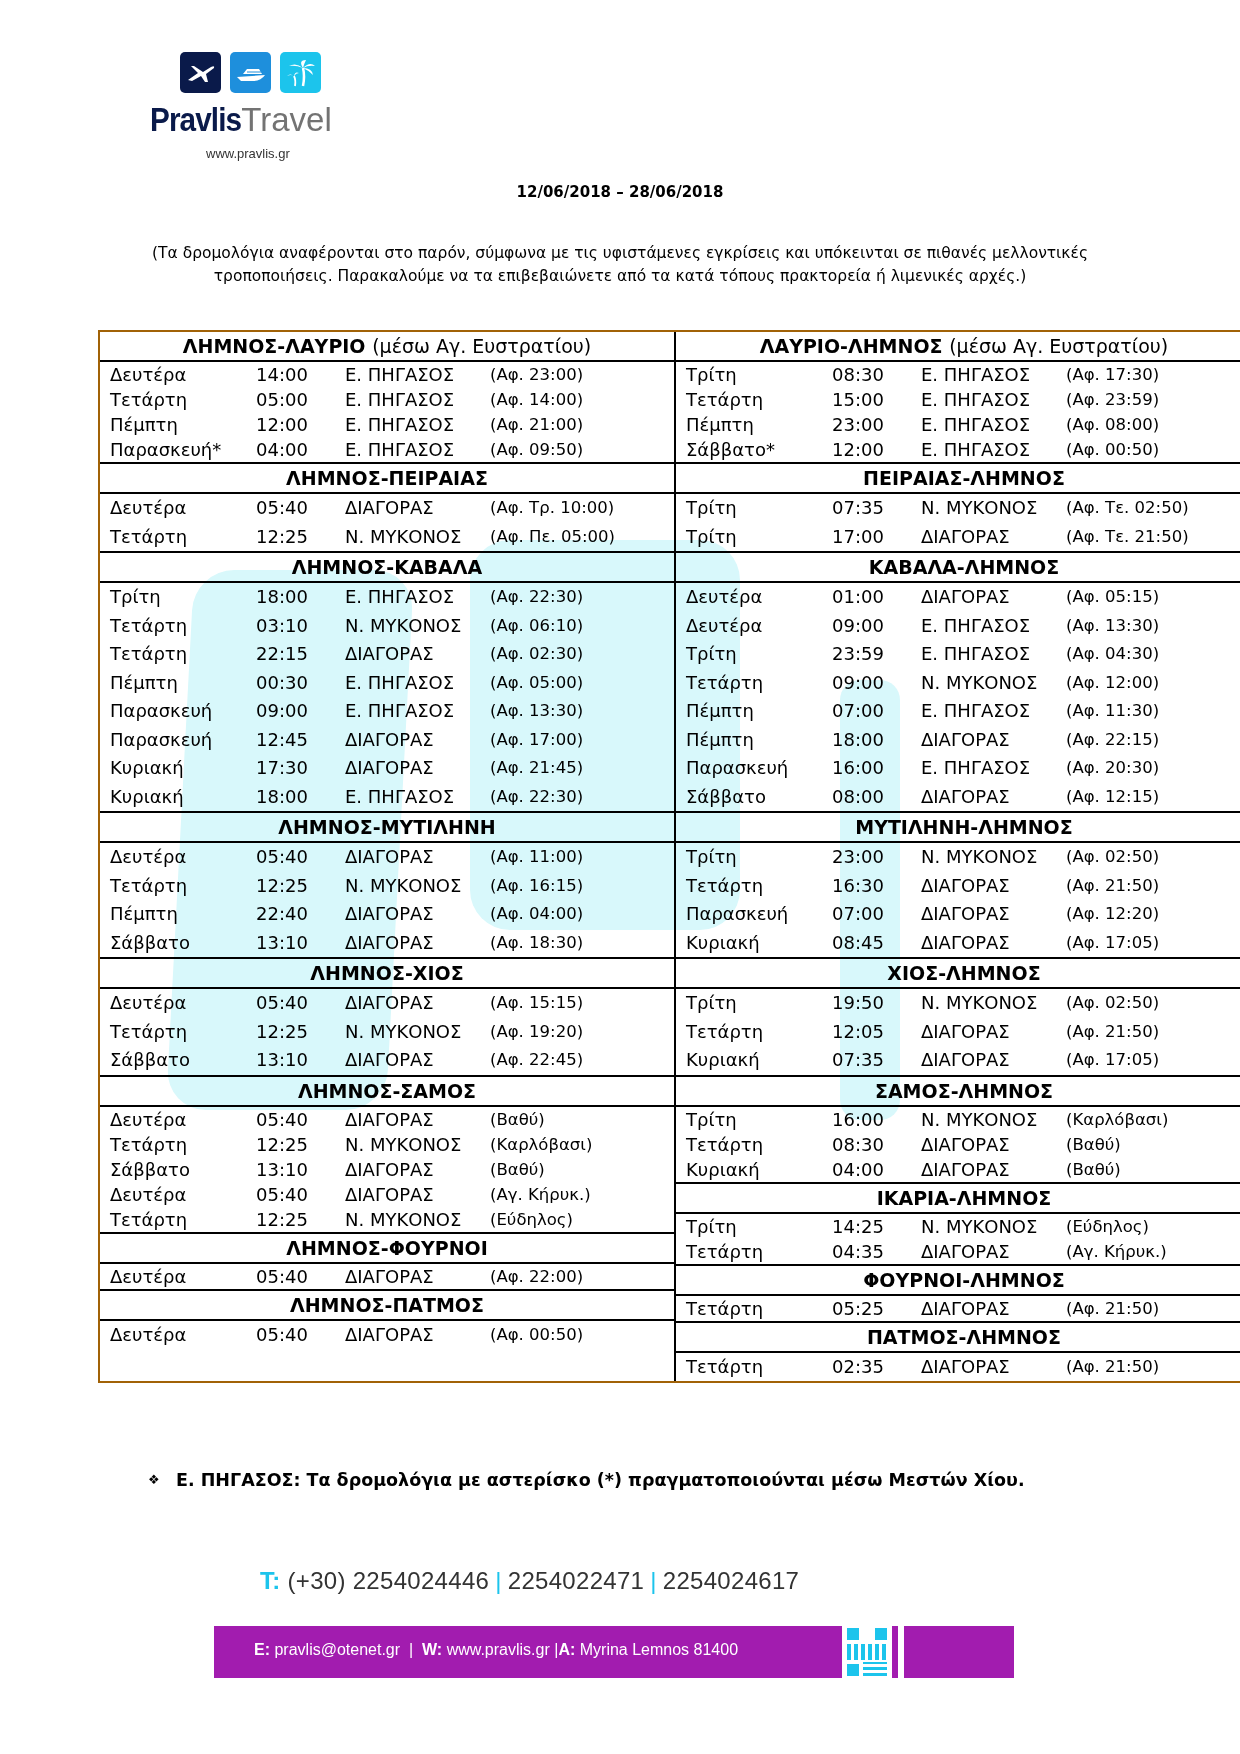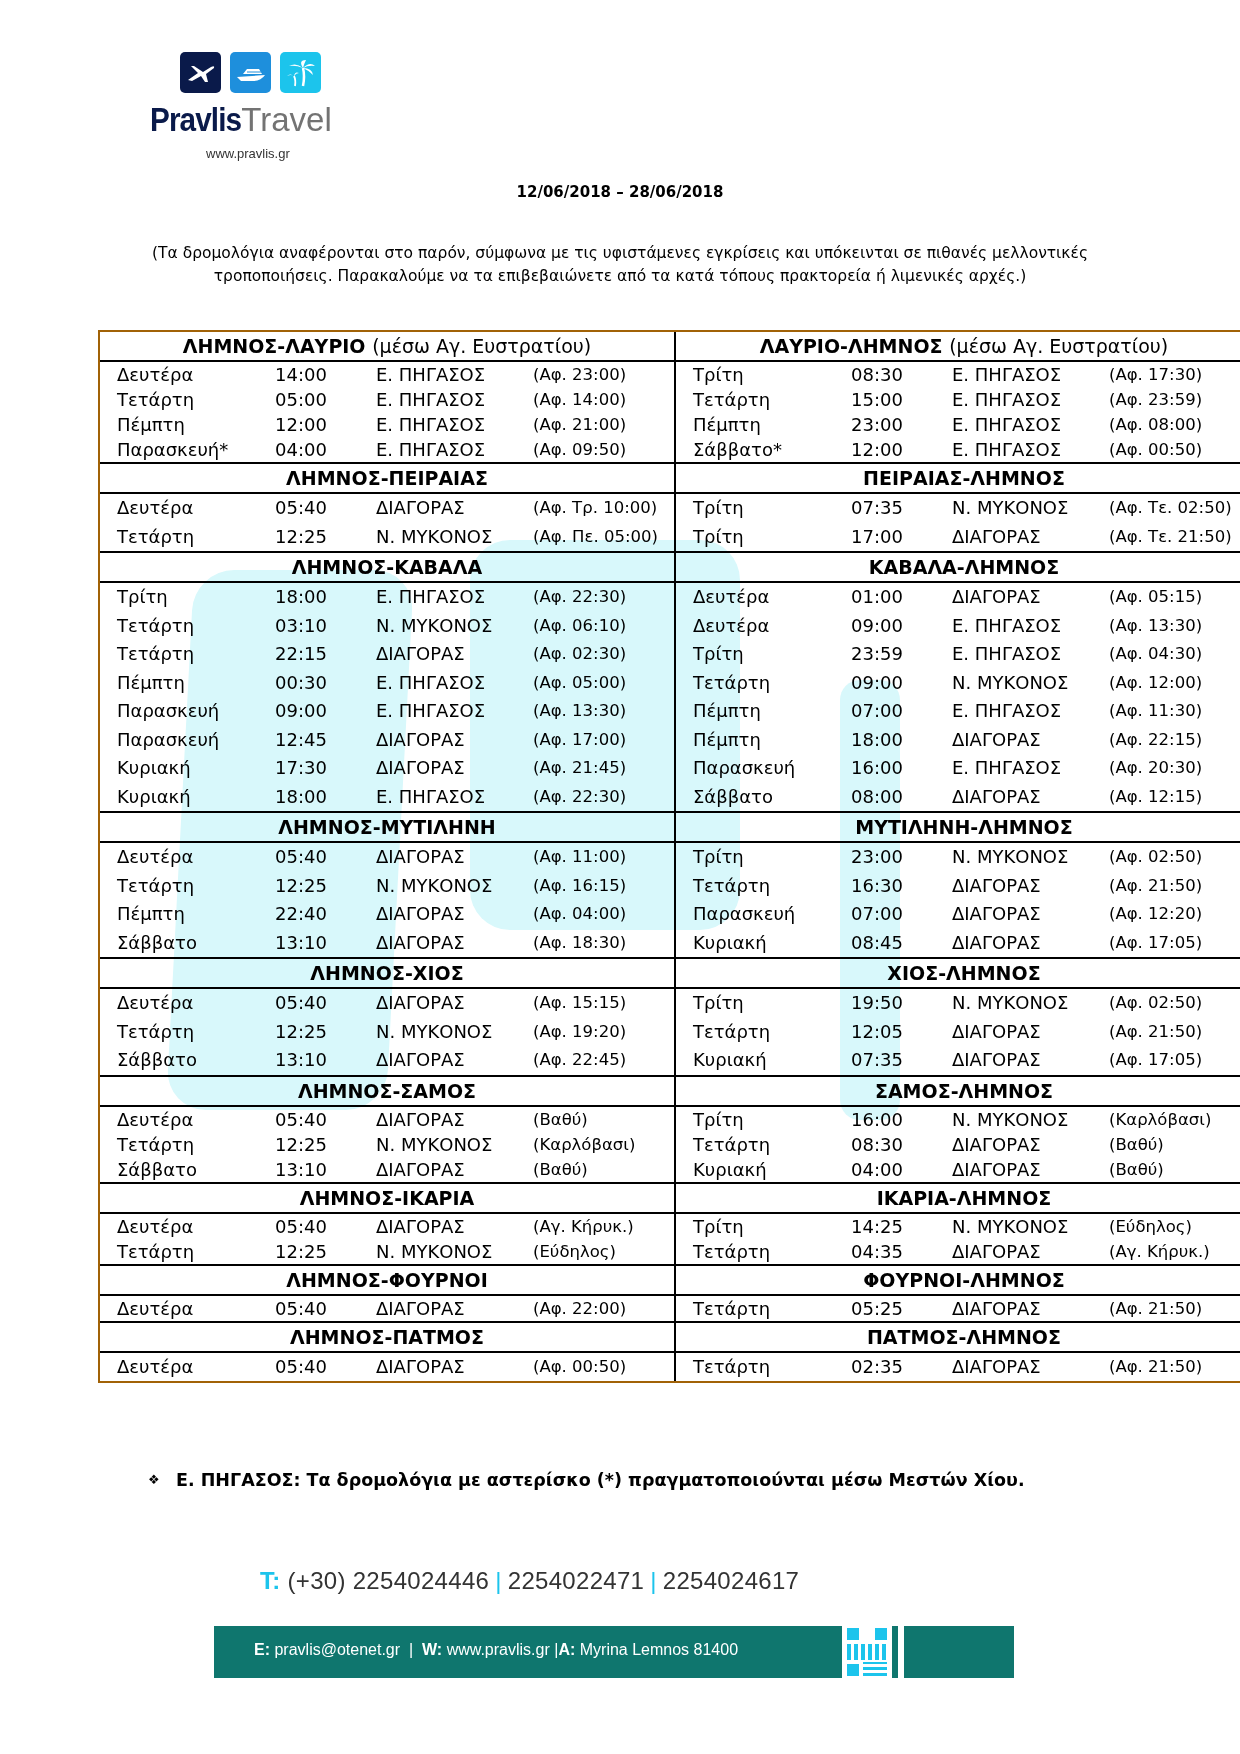--- a/index.html
+++ b/index.html
@@ -28,36 +28,36 @@
   .watermark { position: absolute; left: 180px; top: 540px; width: 890px; height: 600px; pointer-events: none; }
   .wm-shape { position: absolute; background: #d8f8fb; border-radius: 40px; }
 
   
   .schedule { position: absolute; left: 98px; top: 330px; width: 1156px; border: 2px solid #a16207; box-sizing: border-box; display: flex; }
   .col { width: 50%; box-sizing: border-box; }
   .col.left { border-right: 2px solid #000; }
   .route-head { text-align: center; font-size: 19px; font-weight: bold; border-bottom: 2px solid #000; line-height: 28px; height: 28px; }
   .route-head .via { font-weight: normal; }
   .route + .route .route-head { border-top: 2px solid #000; }
-  .row { display: flex; font-size: 18px; height: 25px; line-height: 25px; padding-left: 17px; white-space: nowrap; gap: 12px; }
+  .row { display: flex; font-size: 18px; height: 25px; line-height: 25px; padding-left: 10px; white-space: nowrap; }
   .row.tall { height: 28.5px; line-height: 28.5px; }
   .c-day { width: 146px; }
   .c-time { width: 89px; }
   .c-ship { width: 145px; }
   .c-note { font-size: 16.5px; }
 
   
   .footnote { position: absolute; left: 148px; top: 1470px; font-family: "DejaVu Sans", sans-serif; font-weight: bold; font-size: 17.5px; white-space: nowrap; }
   .footnote .bullet { display: inline-block; width: 28px; font-size: 13px; vertical-align: 2px; }
 
   
   .phone { position: absolute; left: 260px; top: 1567px; font-family: "Liberation Sans", sans-serif; font-size: 24px; color: #333; white-space: nowrap; letter-spacing: 0.3px; }
   .phone .t { color: #1cc4ec; font-weight: bold; }
   .phone .sep { color: #1cc4ec; padding: 0 6px; }
-  .footer-bar { position: absolute; left: 214px; top: 1626px; width: 800px; height: 52px; background: #0f766e; }
+  .footer-bar { position: absolute; left: 214px; top: 1626px; width: 800px; height: 52px; background: #a21caf; }
   .footer-text { position: absolute; left: 40px; top: 15px; font-family: "Liberation Sans", sans-serif; font-size: 16px; color: #fff; white-space: nowrap; }
   .footer-text b { font-weight: bold; }
   .qr { position: absolute; left: 628px; top: -3px; width: 50px; height: 58px; background: #fff; }
   .qr-inner { position: absolute; left: 5px; top: 5px; width: 40px; height: 48px;
     background:
       linear-gradient(#1cc4ec,#1cc4ec) 0 0/12px 12px no-repeat,
       linear-gradient(#1cc4ec,#1cc4ec) 28px 0/12px 12px no-repeat,
       linear-gradient(#1cc4ec,#1cc4ec) 0 36px/12px 12px no-repeat,
       repeating-linear-gradient(90deg,#1cc4ec 0 4px,#fff 4px 7px) 0 16px/40px 16px no-repeat,
       repeating-linear-gradient(0deg,#1cc4ec 0 3px,#fff 3px 6px) 16px 34px/24px 14px no-repeat; }
@@ -263,21 +263,20 @@
           <span class="c-note">(Καρλόβασι)</span>
         </div>
         <div class="row">
           <span class="c-day">Σάββατο</span>
           <span class="c-time">13:10</span>
           <span class="c-ship">ΔΙΑΓΟΡΑΣ</span>
           <span class="c-note">(Βαθύ)</span>
         </div>
       </div>
       <div class="route">
-        <div class="route-head"><span>ΛΗΜΝΟΣ-ΙΚΑΡΙΑ</span></div>
         <div class="row">
           <span class="c-day">Δευτέρα</span>
           <span class="c-time">05:40</span>
           <span class="c-ship">ΔΙΑΓΟΡΑΣ</span>
           <span class="c-note">(Αγ. Κήρυκ.)</span>
         </div>
         <div class="row">
           <span class="c-day">Τετάρτη</span>
           <span class="c-time">12:25</span>
           <span class="c-ship">Ν. ΜΥΚΟΝΟΣ</span>

